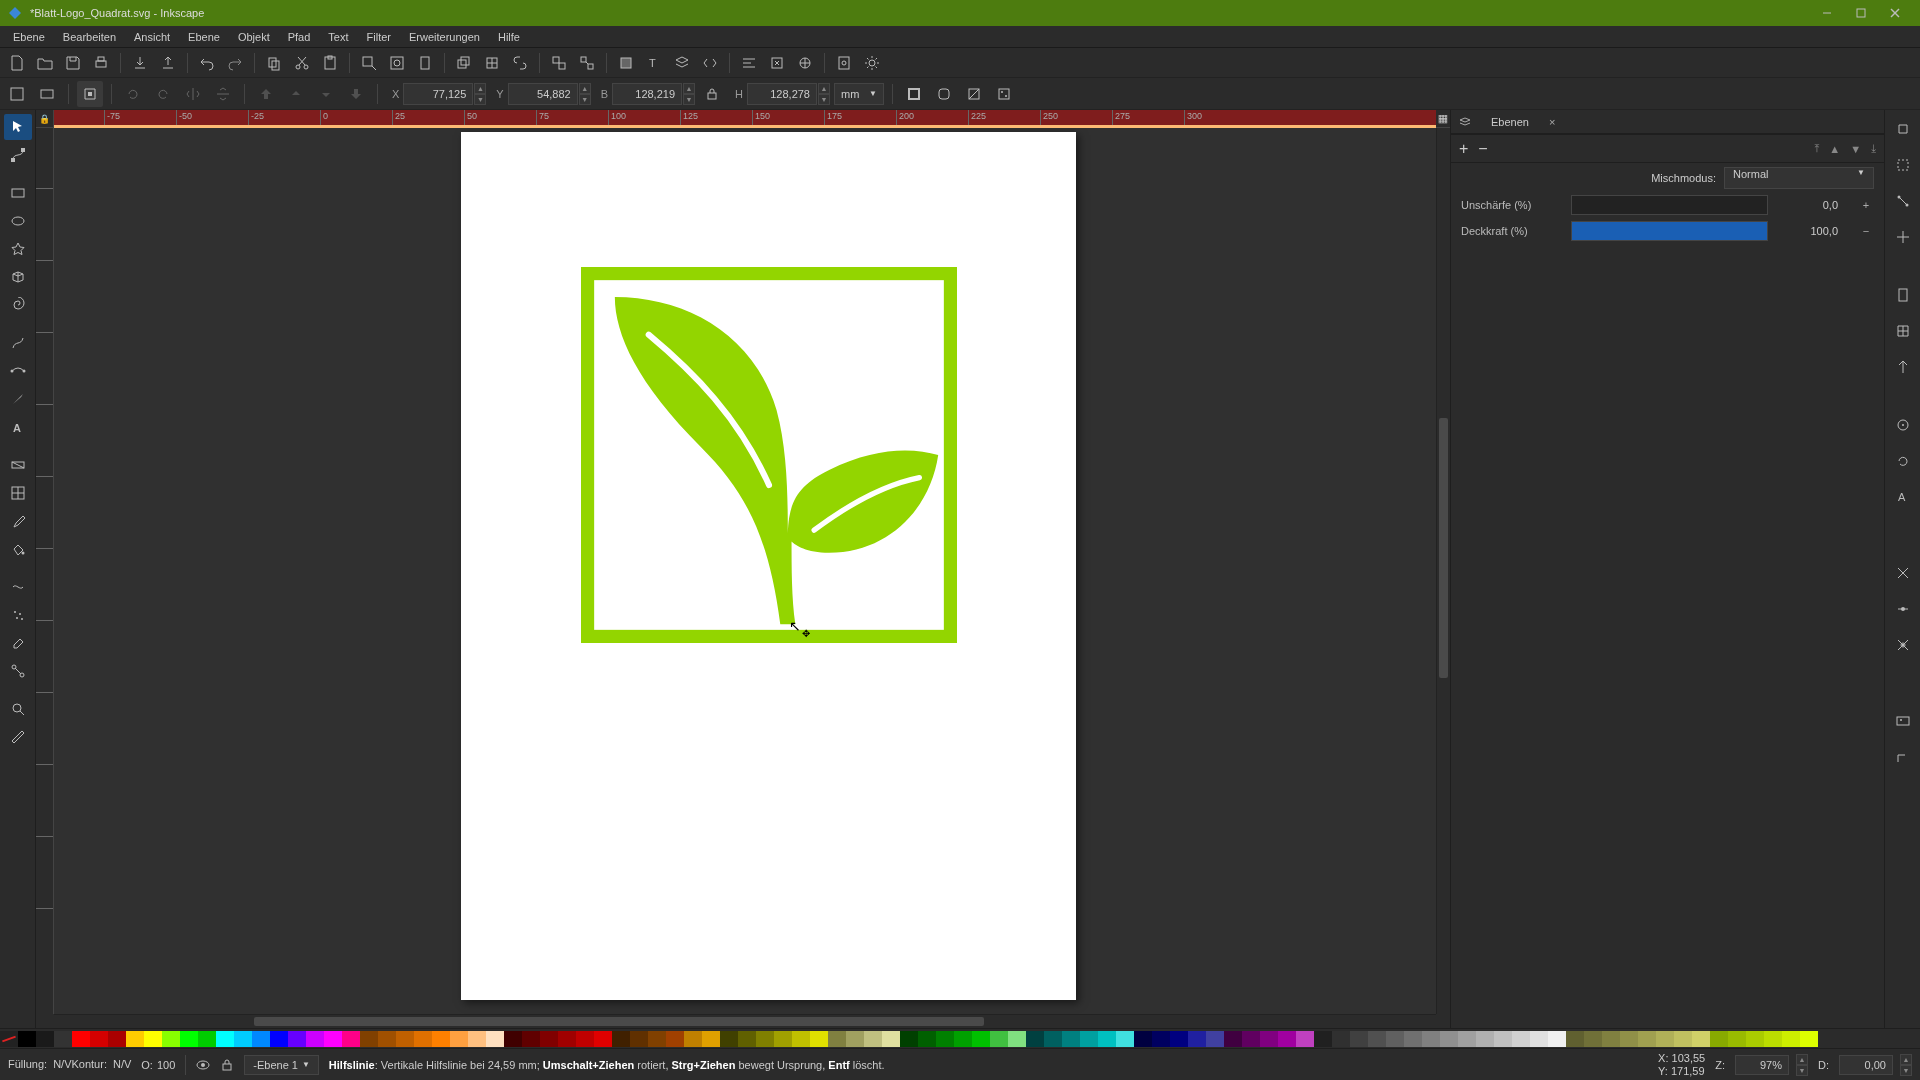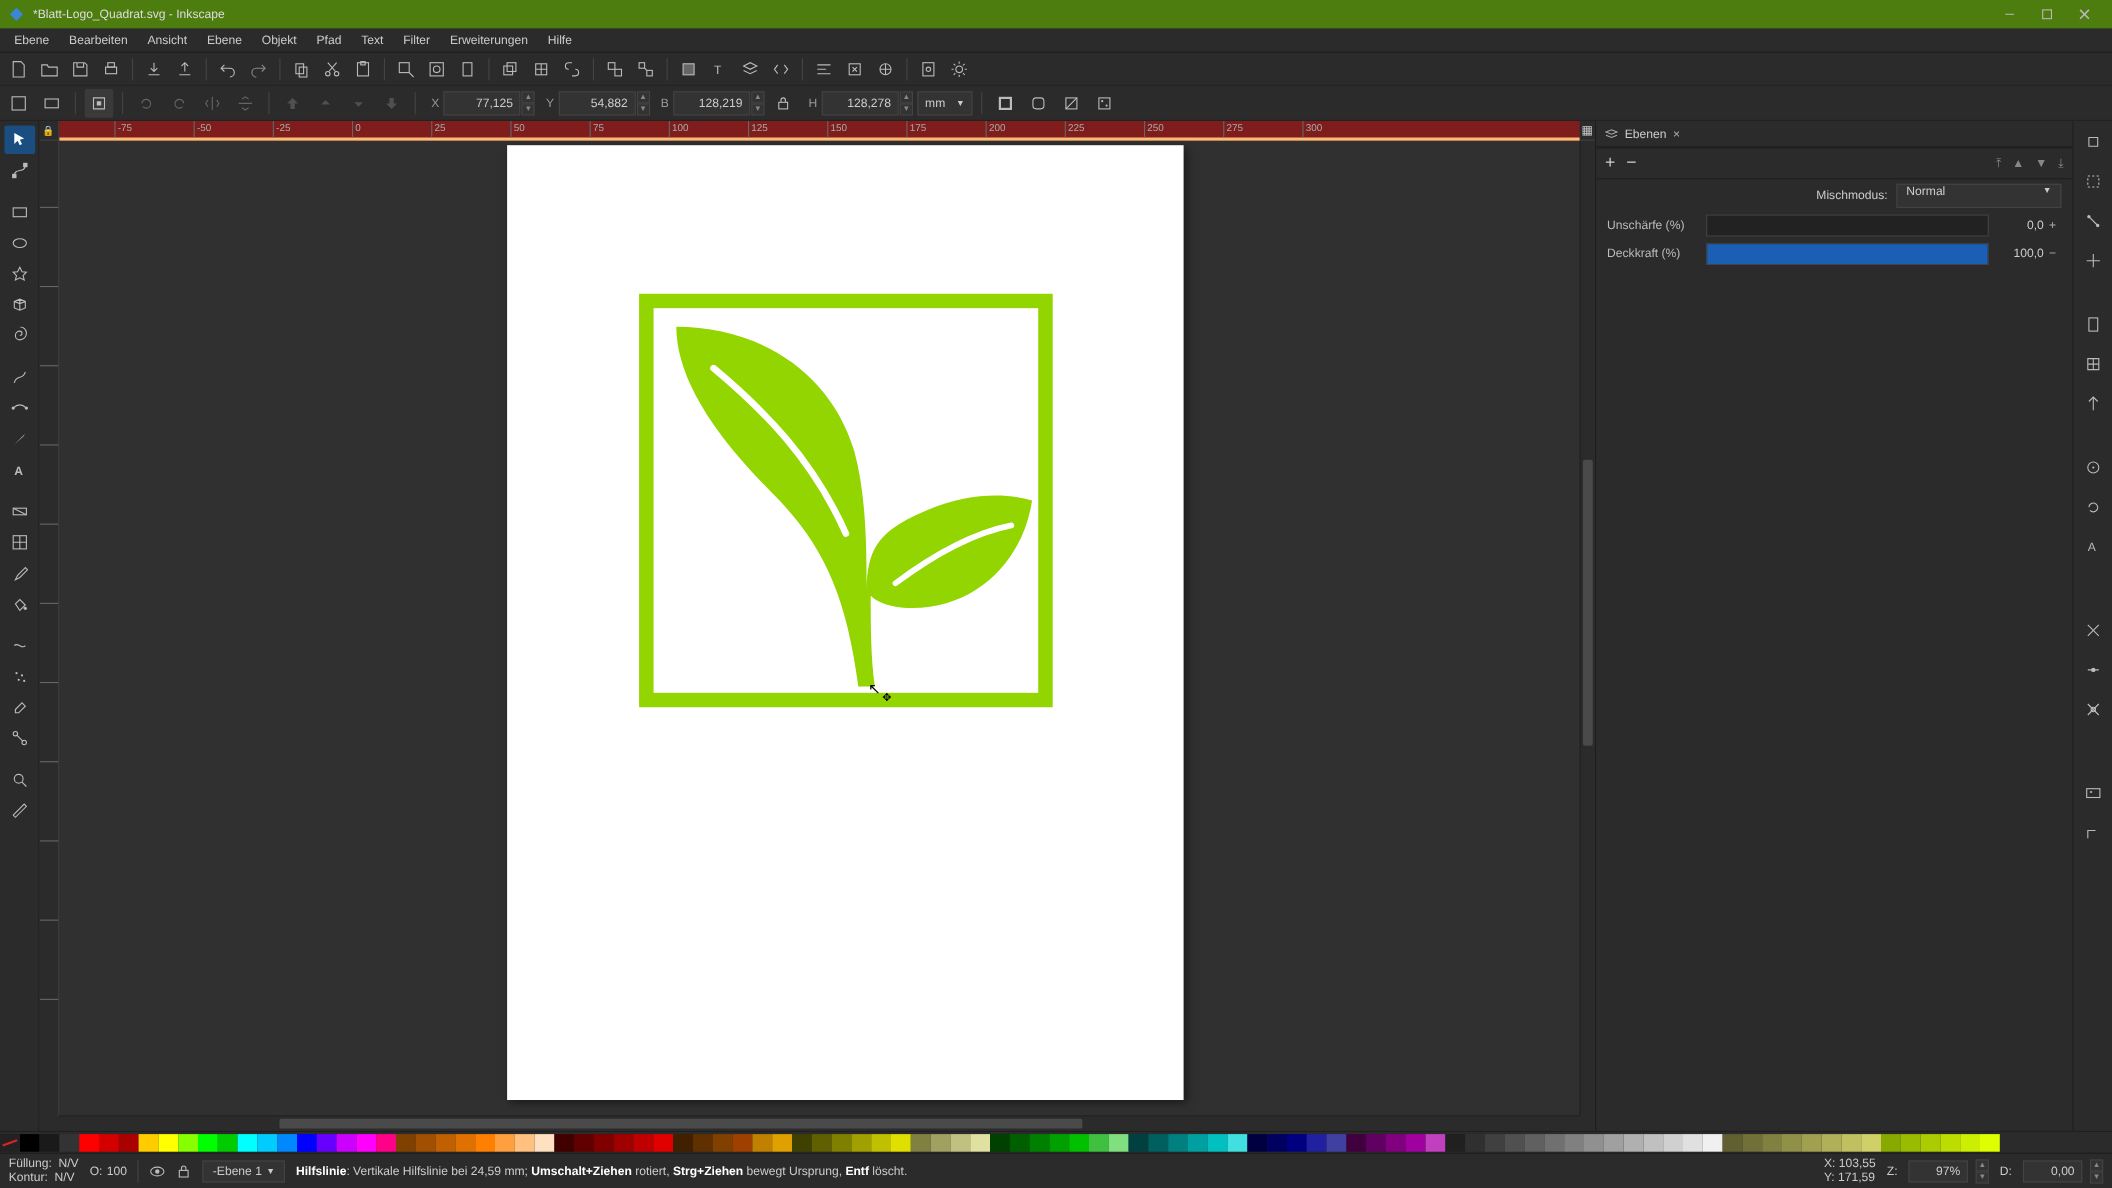--- a/index.html
+++ b/index.html
@@ -34,41 +34,41 @@
 .page{position:absolute;left:407px;top:4px;width:615px;height:868px;background:#fff;box-shadow:3px 3px 8px rgba(0,0,0,.5)}
 .art{position:absolute;left:120px;top:135px;width:376px;height:376px}
 .cursor-arrow{position:absolute;left:735px;top:490px;font-size:14px;color:#000;pointer-events:none}
 .cursor-plus{position:absolute;left:748px;top:500px;font-size:10px;color:#000;pointer-events:none}
 .vscroll{width:14px;background:#2b2b2b;border-left:1px solid #222;position:relative}
 .vscroll .thumb{position:absolute;left:2px;right:2px;top:290px;height:260px;background:#4a4a4a;border-radius:2px}
 .hscroll{height:14px;background:#2b2b2b;border-top:1px solid #222;position:relative}
 .hscroll .thumb{position:absolute;top:2px;bottom:2px;left:200px;width:730px;background:#4a4a4a;border-radius:2px}
 .panel-right{width:470px;background:#2b2b2b;display:flex}
 .panel-main{flex:1;display:flex;flex-direction:column;border-left:1px solid #1e1e1e}
-.panel-tabs{height:24px;display:flex;align-items:center;padding:0 8px;border-bottom:1px solid #1e1e1e;gap:6px}
+.panel-tabs{height:24px;display:flex;align-items:center;padding:0 8px;border-bottom:1px solid #1e1e1e;gap:20px}
 .panel-tabs .icon{color:#aaa}
 .layers{flex:1;overflow:auto}
 .layer-row{height:26px;background:#1a5fb4;display:flex;align-items:center;padding:0 8px;gap:8px;color:#fff}
 .layer-row .ic{width:14px;color:#fff}
 .layer-ops{height:28px;border-top:1px solid #1e1e1e;display:flex;align-items:center;padding:0 8px;gap:10px}
 .blend-row{height:30px;border-top:1px solid #1e1e1e;display:flex;align-items:center;padding:0 10px;gap:8px;justify-content:flex-end}
 .blend-sel{flex:0 0 150px;height:22px;background:#333;border:1px solid #444;display:flex;align-items:flex-start;justify-content:space-between;padding:0 8px}
-.slider-row{height:26px;display:flex;align-items:center;padding:0 10px;gap:0}
+.slider-row{height:26px;display:flex;align-items:center;padding:0 10px;gap:20px}
 .slider-row .sl-label{flex:0 0 90px;color:#bbb}
 .slider-row .sl-track{flex:1;height:20px;position:relative;background:#222;border:1px solid #444}
 .slider-row .sl-fill{position:absolute;left:0;top:0;bottom:0;background:#1a5fb4}
 .slider-row .sl-val{width:50px;text-align:right;color:#ccc}
 .slider-row .sl-plus{width:16px;text-align:center;color:#aaa}
 .dock-right{width:36px;background:#2b2b2b;display:flex;flex-direction:column;align-items:center;padding-top:6px;gap:10px;border-left:1px solid #1e1e1e}
 .palette{height:20px;display:flex;align-items:center;background:#2b2b2b;border-top:1px solid #1e1e1e}
 .swatch{width:18px;height:16px;flex:0 0 18px}
 .swatch.none{background:#222;position:relative}
 .swatch.none::after{content:"";position:absolute;left:2px;right:2px;top:7px;border-top:2px solid #d22;transform:rotate(-20deg)}
 .statusbar{height:32px;background:#2b2b2b;display:flex;align-items:center;padding:0 8px;gap:10px;border-top:1px solid #1e1e1e}
-.statusbar .fill-stroke{display:flex;flex-direction:column;line-height:13px;font-size:10px;color:#bbb}
+.statusbar .fill-stroke{display:flex;flex-direction:row;line-height:13px;font-size:10px;color:#bbb}
 .statusbar .fs-row{display:flex;gap:6px}
 .statusbar .mid{flex:1;color:#bbb;white-space:nowrap;overflow:hidden}
 .statusbar .coords{display:flex;flex-direction:column;line-height:13px;font-size:10px;text-align:left}
 .statusbar .zoombox{width:54px;height:20px;background:#333;border:1px solid #444;display:flex;align-items:center;justify-content:flex-end;padding:0 6px}
 svg{display:block}
 .bold{font-weight:bold;color:#fff}
 </style>
 </head>
 <body>
 

